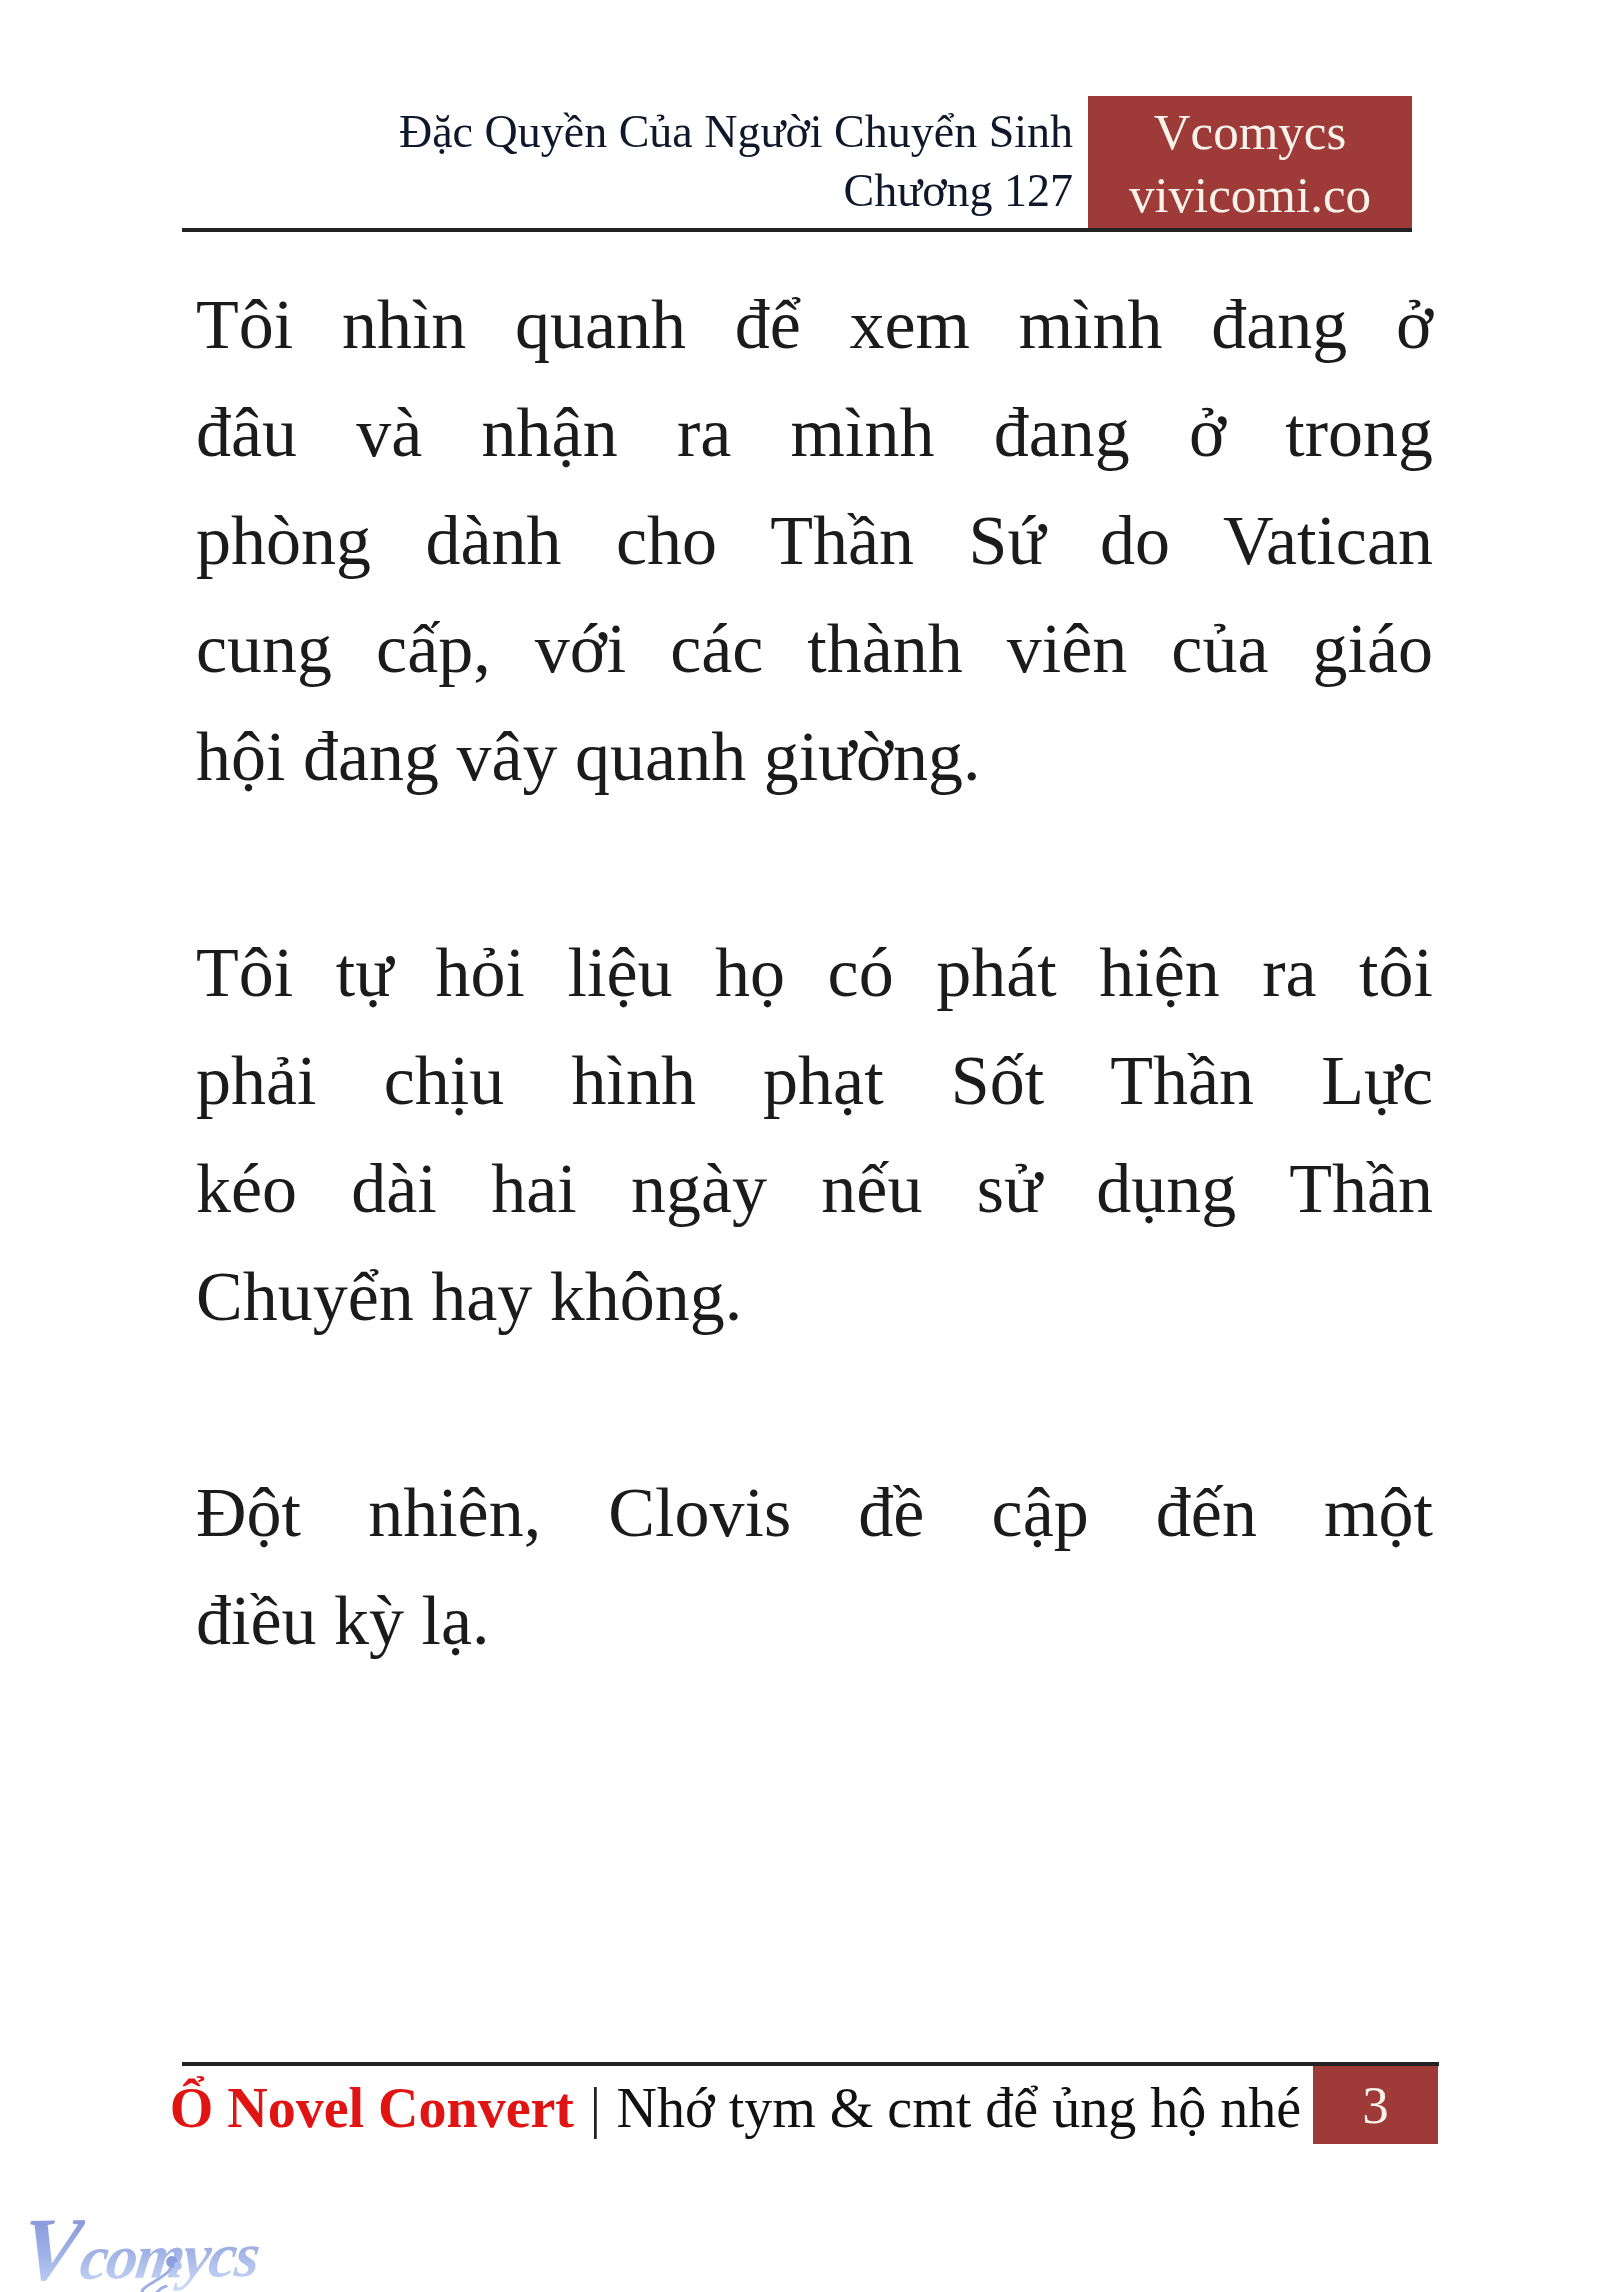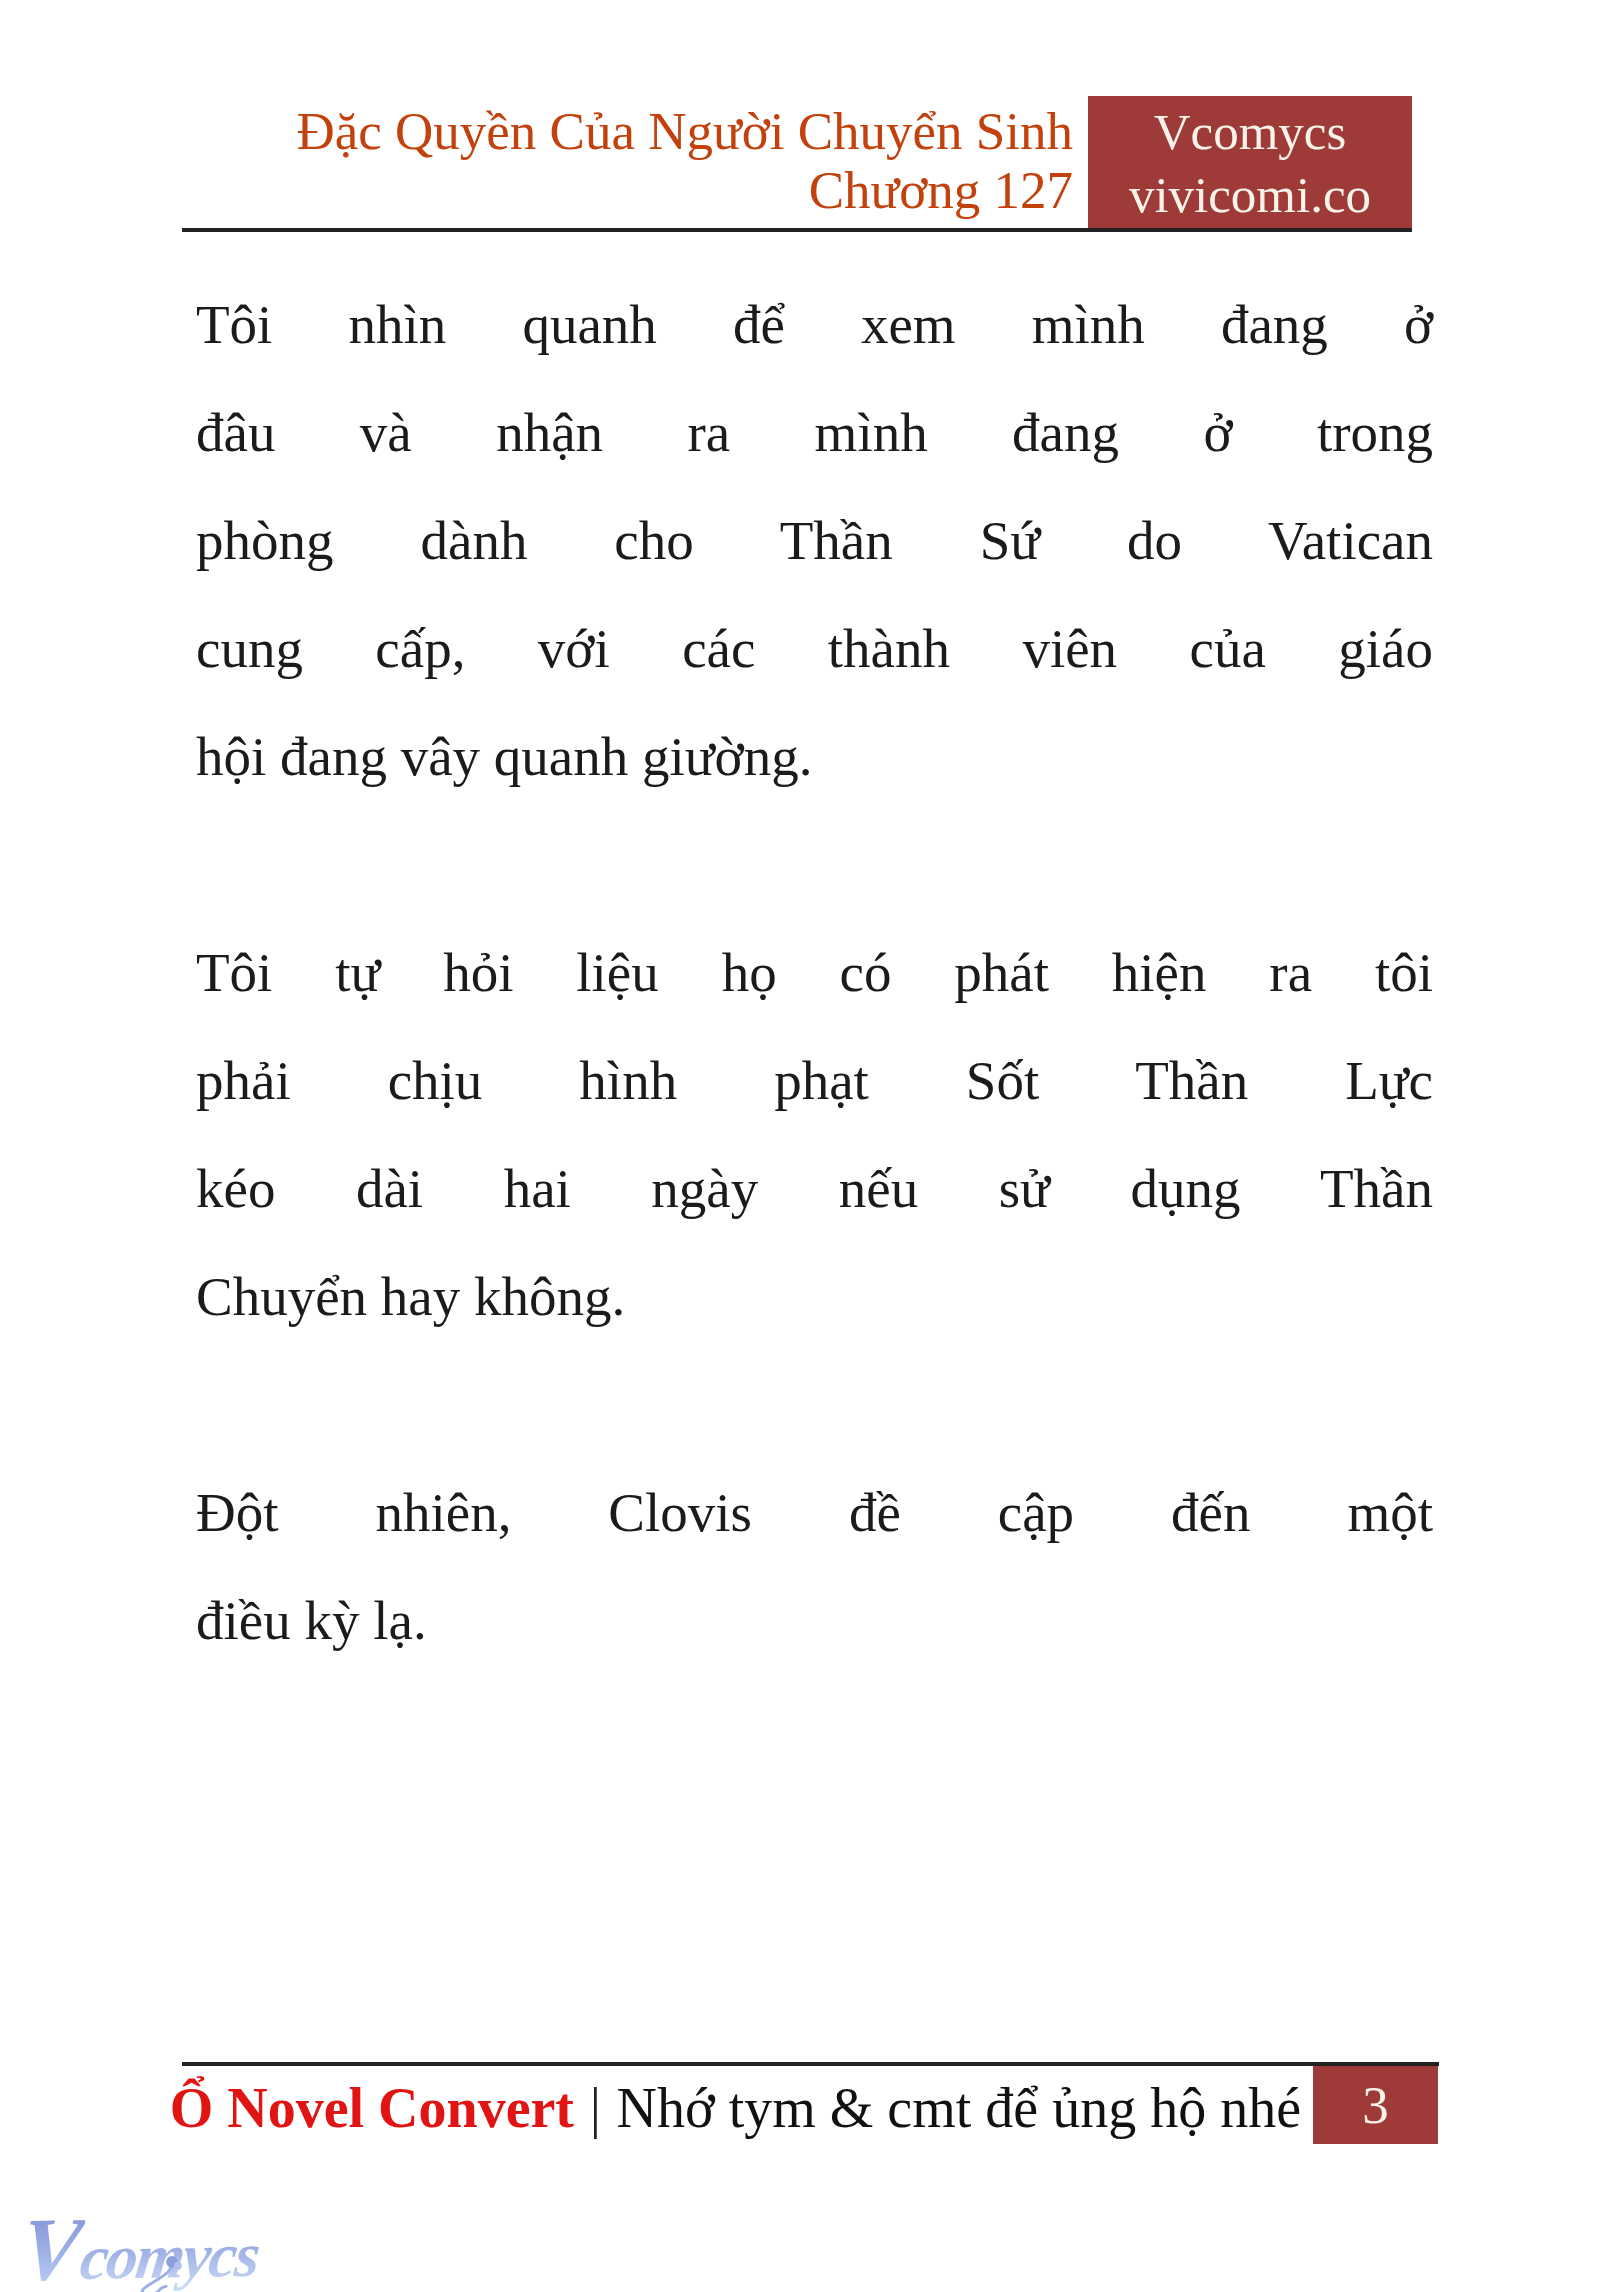--- a/index.html
+++ b/index.html
@@ -13,23 +13,23 @@
     overflow: hidden;
     margin: 0 auto;
   }
 
   
   .header-title {
     position: absolute;
     top: 102px;
     right: 549px;
     text-align: right;
-    font-size: 53px;
+    font-size: 46px;
     line-height: 59px;
-    color: #c2410c;
+    color: #0f172a;
     white-space: nowrap;
   }
   .header-rule {
     position: absolute;
     left: 182px;
     top: 228px;
     width: 1230px;
     height: 3.9px;
     background: #222222;
   }
@@ -49,21 +49,21 @@
     font-size: 51px;
     line-height: 63px;
   }
 
   
   .body-text {
     position: absolute;
     left: 196px;
     top: 271px;
     width: 1237px;
-    font-size: 55px;
+    font-size: 70px;
     line-height: 108px;
     color: #1b1b1b;
   }
   .para { margin-bottom: 108px; }
   .para .line {
     text-align: justify;
     text-align-last: justify;
   }
   .para .line:last-child {
     text-align-last: left;

